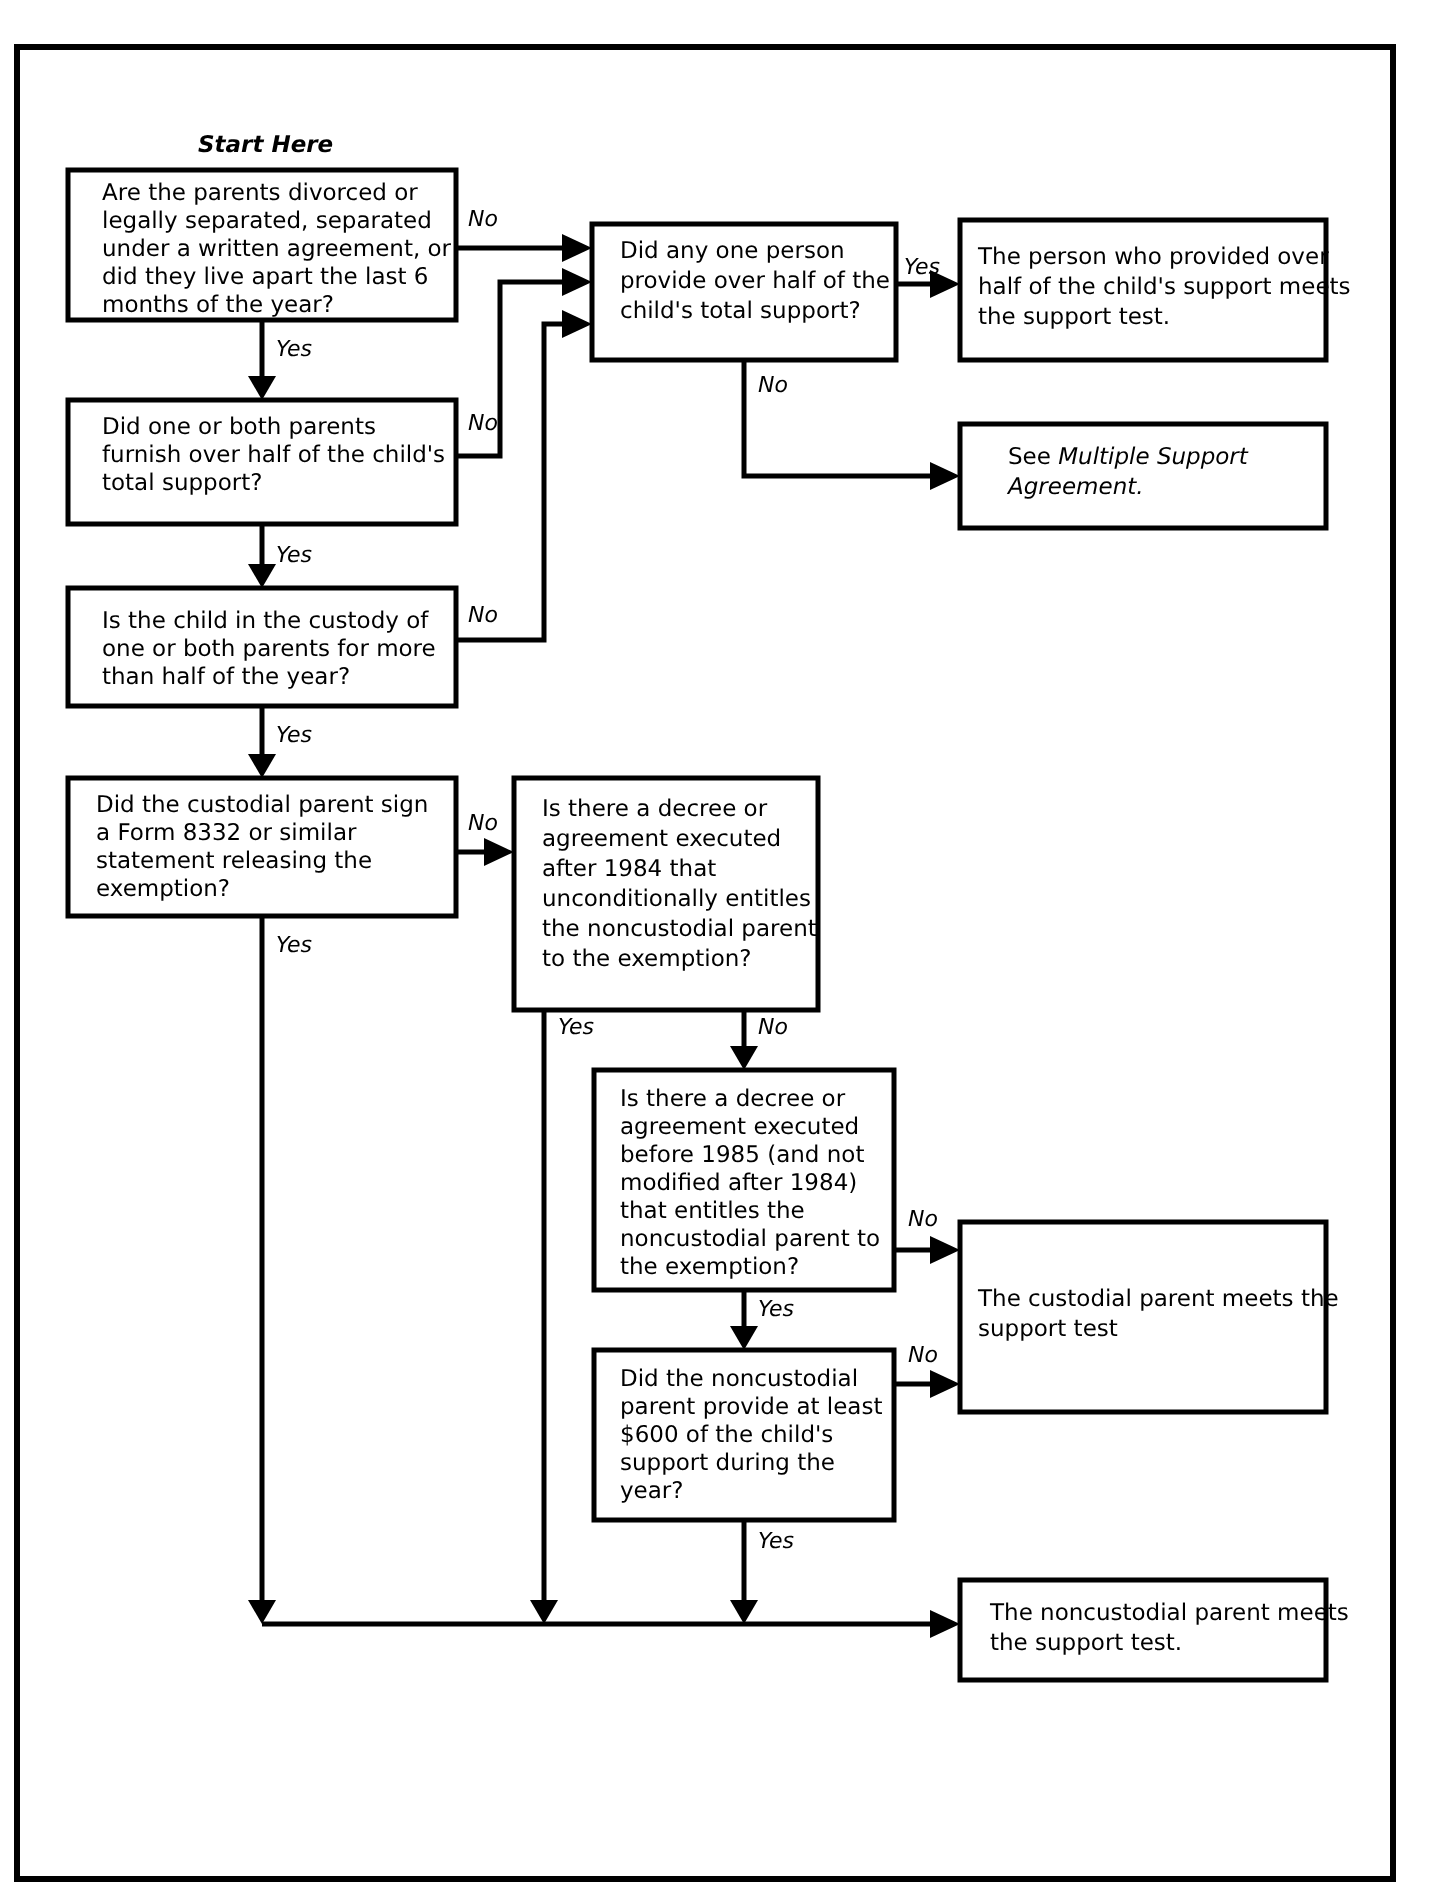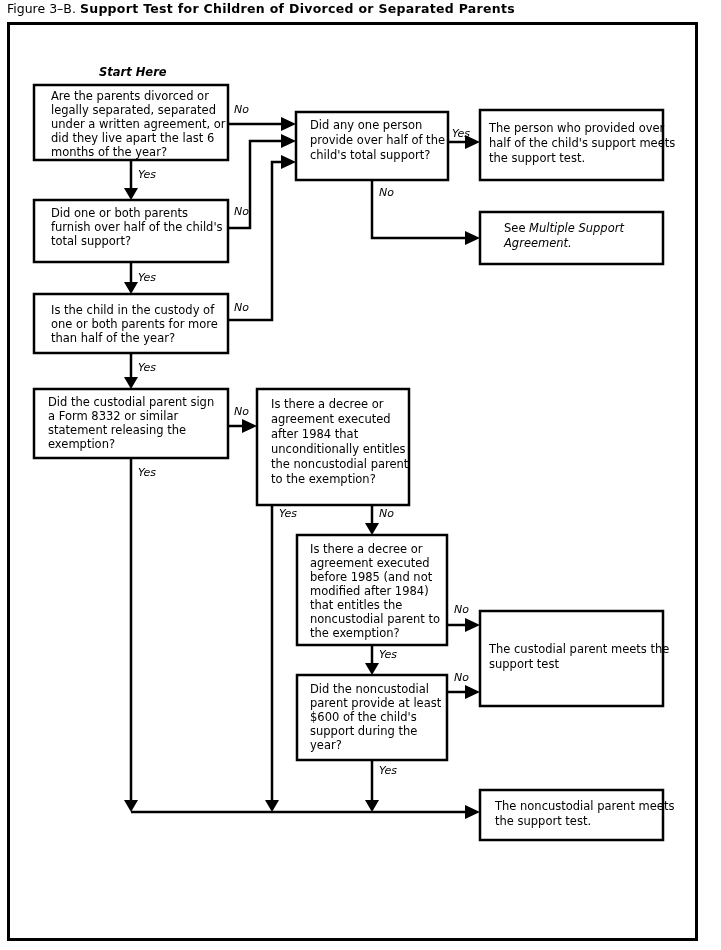--- a/index.html
+++ b/index.html
@@ -78,24 +78,20 @@
   }
   tspan.ital {
     font-style: italic;
   }
 </style>
 </head>
 <body>
 
 <div id="page">
 
-  <div id="figure-title">
-    <span class="fig-num">Figure 3–B.</span>
-    <span class="fig-name">Support Test for Children of Divorced or Separated Parents</span>
-  </div>
 
   <svg id="chart" width="721" height="950" viewBox="0 0 721 950">
 
     <rect class="frame" x="8.5" y="23.5" width="688" height="916"></rect>
 
     <g>
 
       <path class="conn" d="M228,124 L281,124"></path>
       <polygon class="arrowhead" points="281,117 296,124 281,131"></polygon>
 

